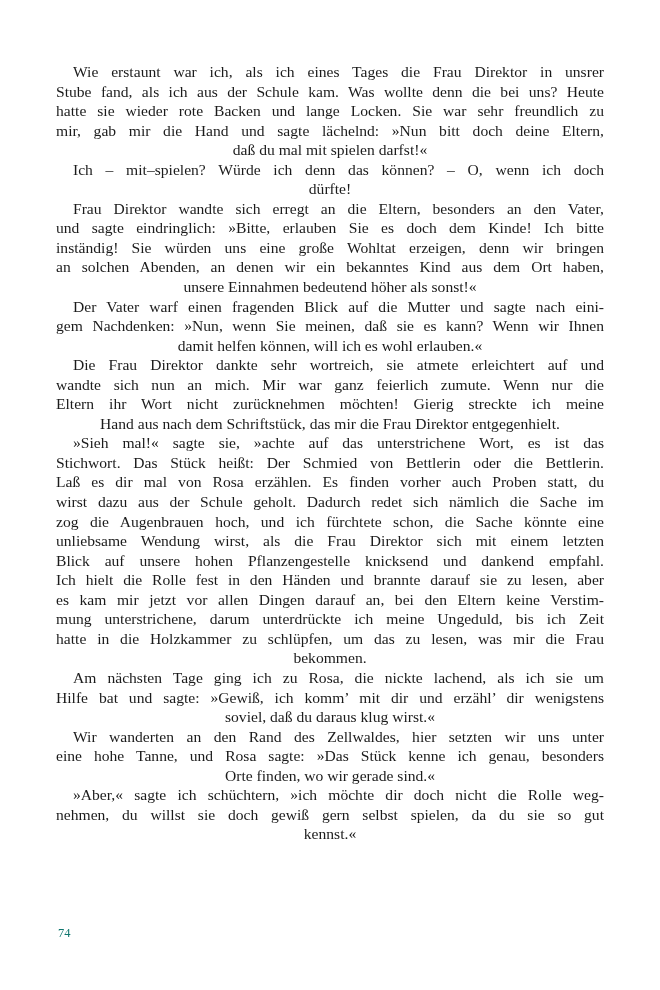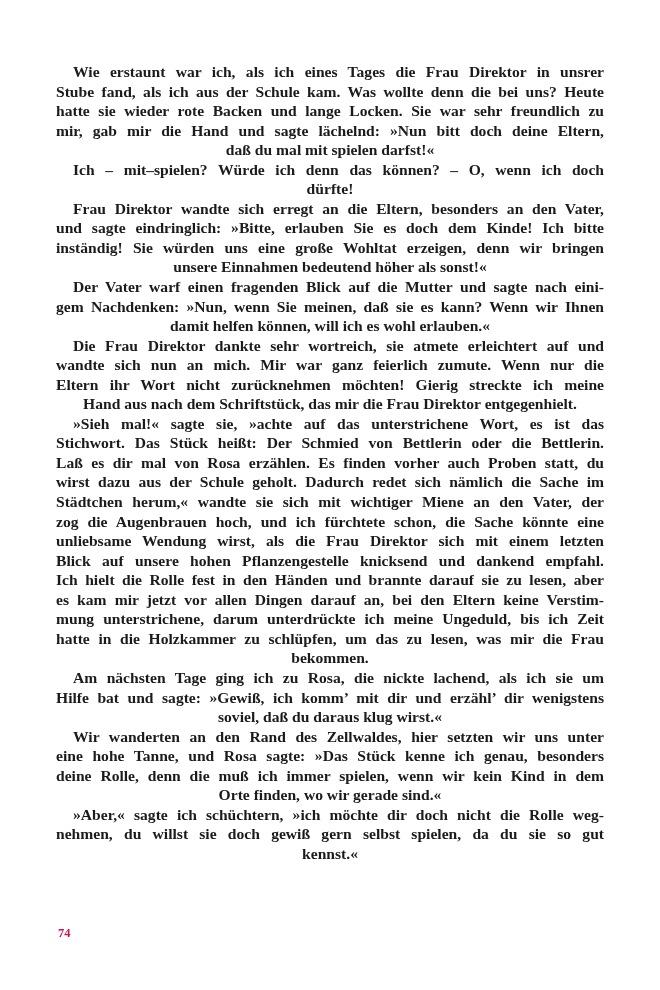--- a/index.html
+++ b/index.html
@@ -8,21 +8,20 @@
     background: #ffffff;
   }
   .page {
     position: relative;
     width: 660px;
     height: 990px;
     background: #ffffff;
     font-family: "Liberation Serif", serif;
     color: #1b1b1b;
     overflow: hidden;
-    font-weight: bold;
   }
   .text-block {
     position: absolute;
     left: 56px;
     top: 62px;
     width: 548px;
     font-size: 15.6px;
   }
   .line {
     text-align: justify;
@@ -45,64 +44,63 @@
   }
   .line.last::after {
     content: none;
   }
   .page-number {
     position: absolute;
     left: 58px;
     top: 925px;
     font-size: 12.5px;
     line-height: 16px;
-    color: #be185d;
+    color: #0f766e;
   }
 </style>
 </head>
 <body>
 
 <div class="page">
   <div class="text-block">
       <div class="line first">Wie erstaunt war ich, als ich eines Tages die Frau Direktor in unsrer</div>
       <div class="line">Stube fand, als ich aus der Schule kam. Was wollte denn die bei uns? Heute</div>
       <div class="line">hatte sie wieder rote Backen und lange Locken. Sie war sehr freundlich zu</div>
       <div class="line">mir, gab mir die Hand und sagte lächelnd: »Nun bitt doch deine Eltern,</div>
       <div class="line last">daß du mal mit spielen darfst!«</div>
       <div class="line first">Ich – mit–spielen? Würde ich denn das können? – O, wenn ich doch</div>
       <div class="line last">dürfte!</div>
       <div class="line first">Frau Direktor wandte sich erregt an die Eltern, besonders an den Vater,</div>
       <div class="line">und sagte eindringlich: »Bitte, erlauben Sie es doch dem Kinde! Ich bitte</div>
       <div class="line">inständig! Sie würden uns eine große Wohltat erzeigen, denn wir bringen</div>
+      <div class="line">an solchen Abenden, an denen wir ein bekanntes Kind aus dem Ort haben,</div>
       <div class="line last">unsere Einnahmen bedeutend höher als sonst!«</div>
       <div class="line first">Der Vater warf einen fragenden Blick auf die Mutter und sagte nach eini-</div>
       <div class="line">gem Nachdenken: »Nun, wenn Sie meinen, daß sie es kann? Wenn wir Ihnen</div>
       <div class="line last">damit helfen können, will ich es wohl erlauben.«</div>
       <div class="line first">Die Frau Direktor dankte sehr wortreich, sie atmete erleichtert auf und</div>
       <div class="line">wandte sich nun an mich. Mir war ganz feierlich zumute. Wenn nur die</div>
       <div class="line">Eltern ihr Wort nicht zurücknehmen möchten! Gierig streckte ich meine</div>
       <div class="line last">Hand aus nach dem Schriftstück, das mir die Frau Direktor entgegenhielt.</div>
       <div class="line first">»Sieh mal!« sagte sie, »achte auf das unterstrichene Wort, es ist das</div>
       <div class="line">Stichwort. Das Stück heißt: Der Schmied von Bettlerin oder die Bettlerin.</div>
       <div class="line">Laß es dir mal von Rosa erzählen. Es finden vorher auch Proben statt, du</div>
       <div class="line">wirst dazu aus der Schule geholt. Dadurch redet sich nämlich die Sache im</div>
-      <div class="line">Städtchen herum,« wandte sie sich mit wichtiger Miene an den Vater, der</div>
       <div class="line">zog die Augenbrauen hoch, und ich fürchtete schon, die Sache könnte eine</div>
       <div class="line">unliebsame Wendung wirst, als die Frau Direktor sich mit einem letzten</div>
       <div class="line">Blick auf unsere hohen Pflanzengestelle knicksend und dankend empfahl.</div>
       <div class="line">Ich hielt die Rolle fest in den Händen und brannte darauf sie zu lesen, aber</div>
       <div class="line">es kam mir jetzt vor allen Dingen darauf an, bei den Eltern keine Verstim-</div>
       <div class="line">mung unterstrichene, darum unterdrückte ich meine Ungeduld, bis ich Zeit</div>
       <div class="line">hatte in die Holzkammer zu schlüpfen, um das zu lesen, was mir die Frau</div>
       <div class="line last">bekommen.</div>
       <div class="line first">Am nächsten Tage ging ich zu Rosa, die nickte lachend, als ich sie um</div>
       <div class="line">Hilfe bat und sagte: »Gewiß, ich komm’ mit dir und erzähl’ dir wenigstens</div>
       <div class="line last">soviel, daß du daraus klug wirst.«</div>
       <div class="line first">Wir wanderten an den Rand des Zellwaldes, hier setzten wir uns unter</div>
       <div class="line">eine hohe Tanne, und Rosa sagte: »Das Stück kenne ich genau, besonders</div>
-      <div class="line">deine Rolle, denn die muß ich immer spielen, wenn wir kein Kind in dem</div>
       <div class="line last">Orte finden, wo wir gerade sind.«</div>
       <div class="line first">»Aber,« sagte ich schüchtern, »ich möchte dir doch nicht die Rolle weg-</div>
       <div class="line">nehmen, du willst sie doch gewiß gern selbst spielen, da du sie so gut</div>
       <div class="line last">kennst.«</div>
     </div>
   <div class="page-number">74</div>
 </div>
 
 </body></html>

